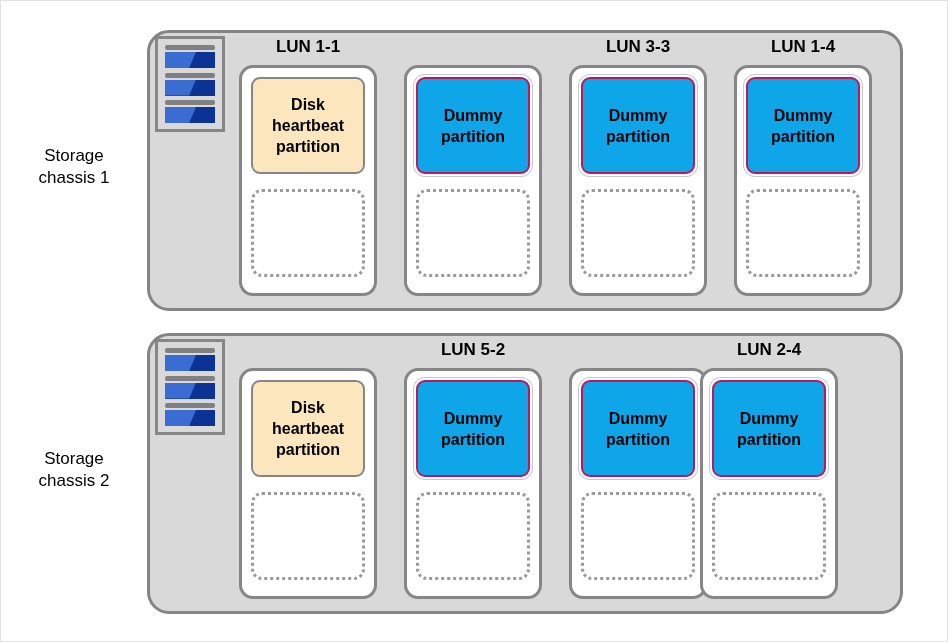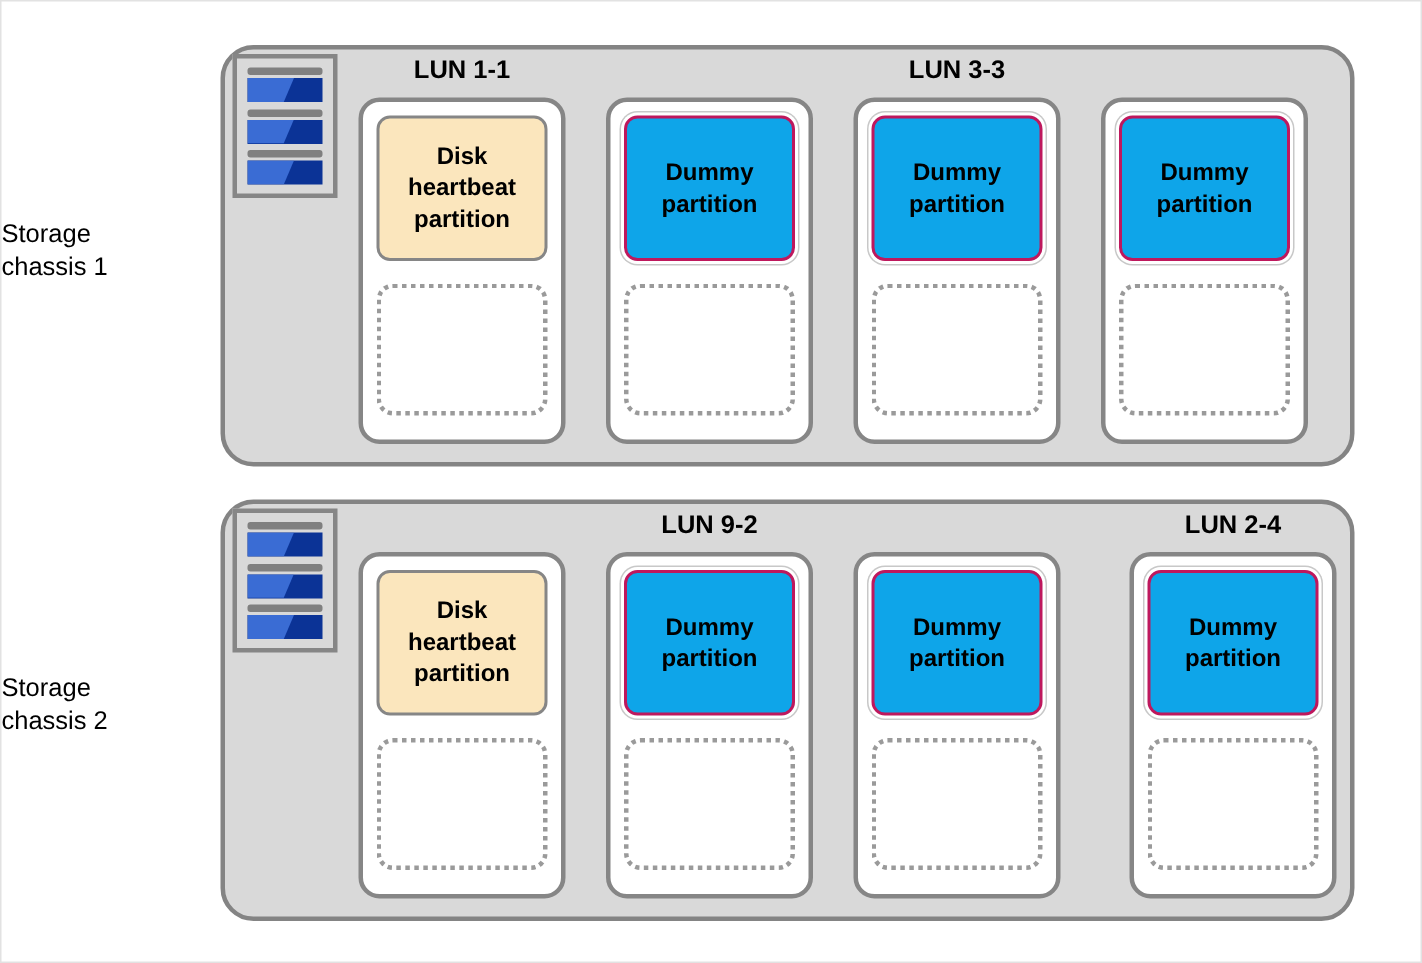--- a/index.html
+++ b/index.html
@@ -42,20 +42,21 @@
     background: #d9d9d9;
     border: 3px solid #848484;
     border-radius: 22px;
   }
 
   
   .chassis-label {
     position: absolute;
     left: 0;
     width: 146px;
+    text-align: center;
     font-size: 17px;
     line-height: 22px;
     color: #000;
     white-space: pre-line;
   }
   .chassis-label.row1 { top: 144px; }
   .chassis-label.row2 { top: 447px; }
 
   
   .device-icon {
@@ -208,20 +209,21 @@
     <div class="lun-col" style="left:418px;">
       <div class="lun-title">LUN 3-3</div>
       <div class="lun-box">
         <div class="part part-used dummy">Dummy
 partition</div>
         <div class="part part-empty"></div>
       </div>
     </div>
 
     <div class="lun-col" style="left:583px;">
+      <div class="lun-title">LUN 1-4</div>
       <div class="lun-box">
         <div class="part part-used dummy">Dummy
 partition</div>
         <div class="part part-empty"></div>
       </div>
     </div>
   </div>
 
   <div class="chassis-label row2">Storage
 chassis 2</div>
@@ -247,37 +249,37 @@
     <div class="lun-col" style="left:88px;">
       <div class="lun-box">
         <div class="part part-used heartbeat">Disk
 heartbeat
 partition</div>
         <div class="part part-empty"></div>
       </div>
     </div>
 
     <div class="lun-col" style="left:253px;">
-      <div class="lun-title">LUN 9-2</div>
+      <div class="lun-title">LUN 5-2</div>
       <div class="lun-box">
         <div class="part part-used dummy">Dummy
 partition</div>
         <div class="part part-empty"></div>
       </div>
     </div>
 
     <div class="lun-col" style="left:418px;">
       <div class="lun-box">
         <div class="part part-used dummy">Dummy
 partition</div>
         <div class="part part-empty"></div>
       </div>
     </div>
 
-    <div class="lun-col" style="left:602px;">
+    <div class="lun-col" style="left:549px;">
       <div class="lun-title">LUN 2-4</div>
       <div class="lun-box">
         <div class="part part-used dummy">Dummy
 partition</div>
         <div class="part part-empty"></div>
       </div>
     </div>
   </div>
 
 </div>

